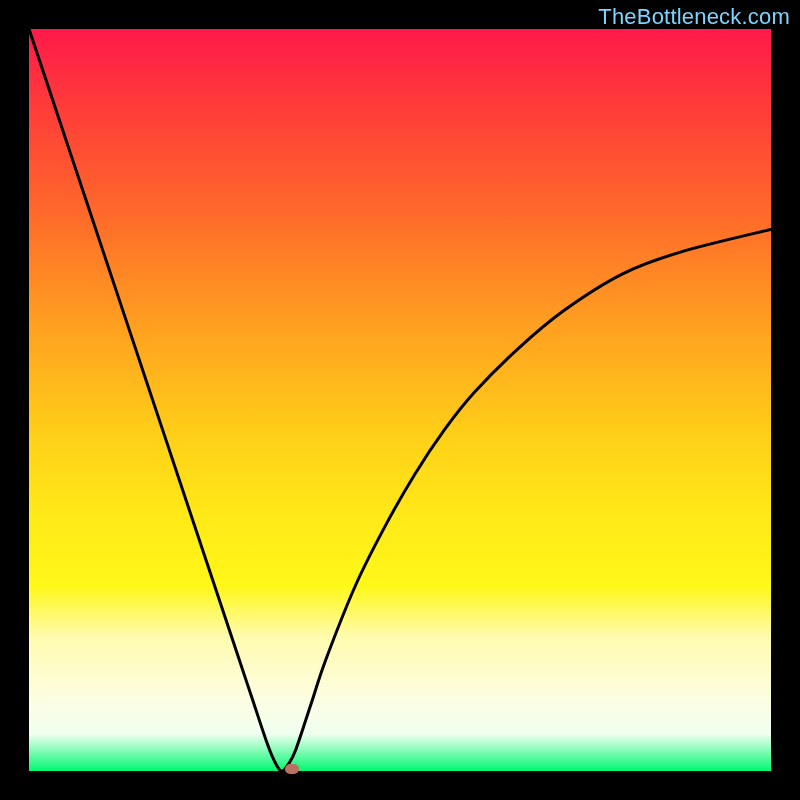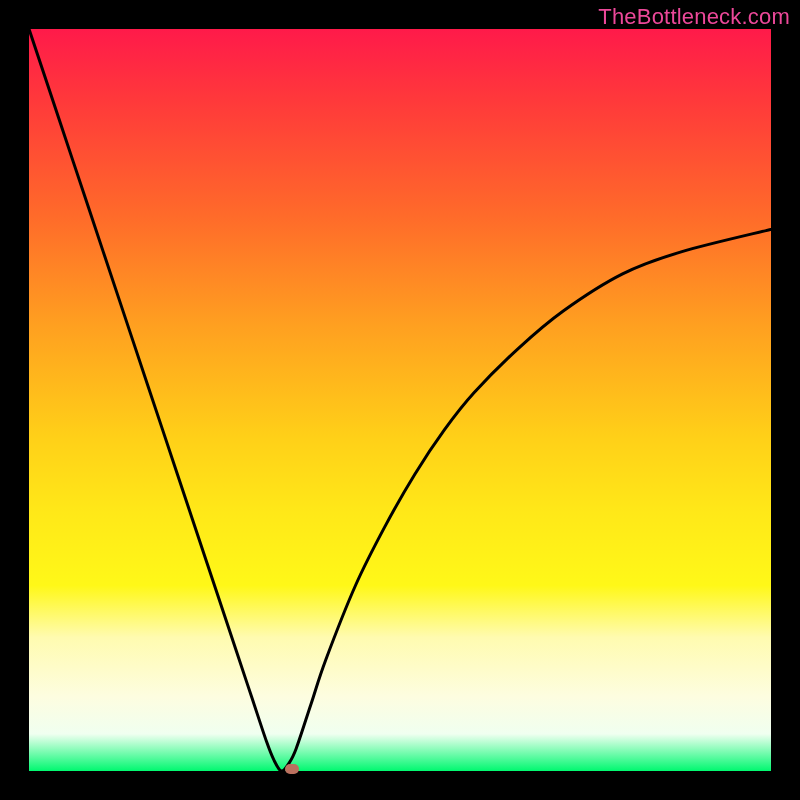--- a/index.html
+++ b/index.html
@@ -29,21 +29,21 @@
       #f0fff0 95%,
       #00f870 100%);
   }
   .watermark {
     position: absolute;
     top: 4px;
     right: 10px;
     font-family: Arial, Helvetica, sans-serif;
     font-size: 22px;
     font-weight: 500;
-    color: #ec4899;
+    color: #7dd3fc;
     letter-spacing: 0.2px;
   }
   .curve {
     position: absolute;
     left: 0;
     top: 0;
     width: 800px;
     height: 800px;
     pointer-events: none;
   }

